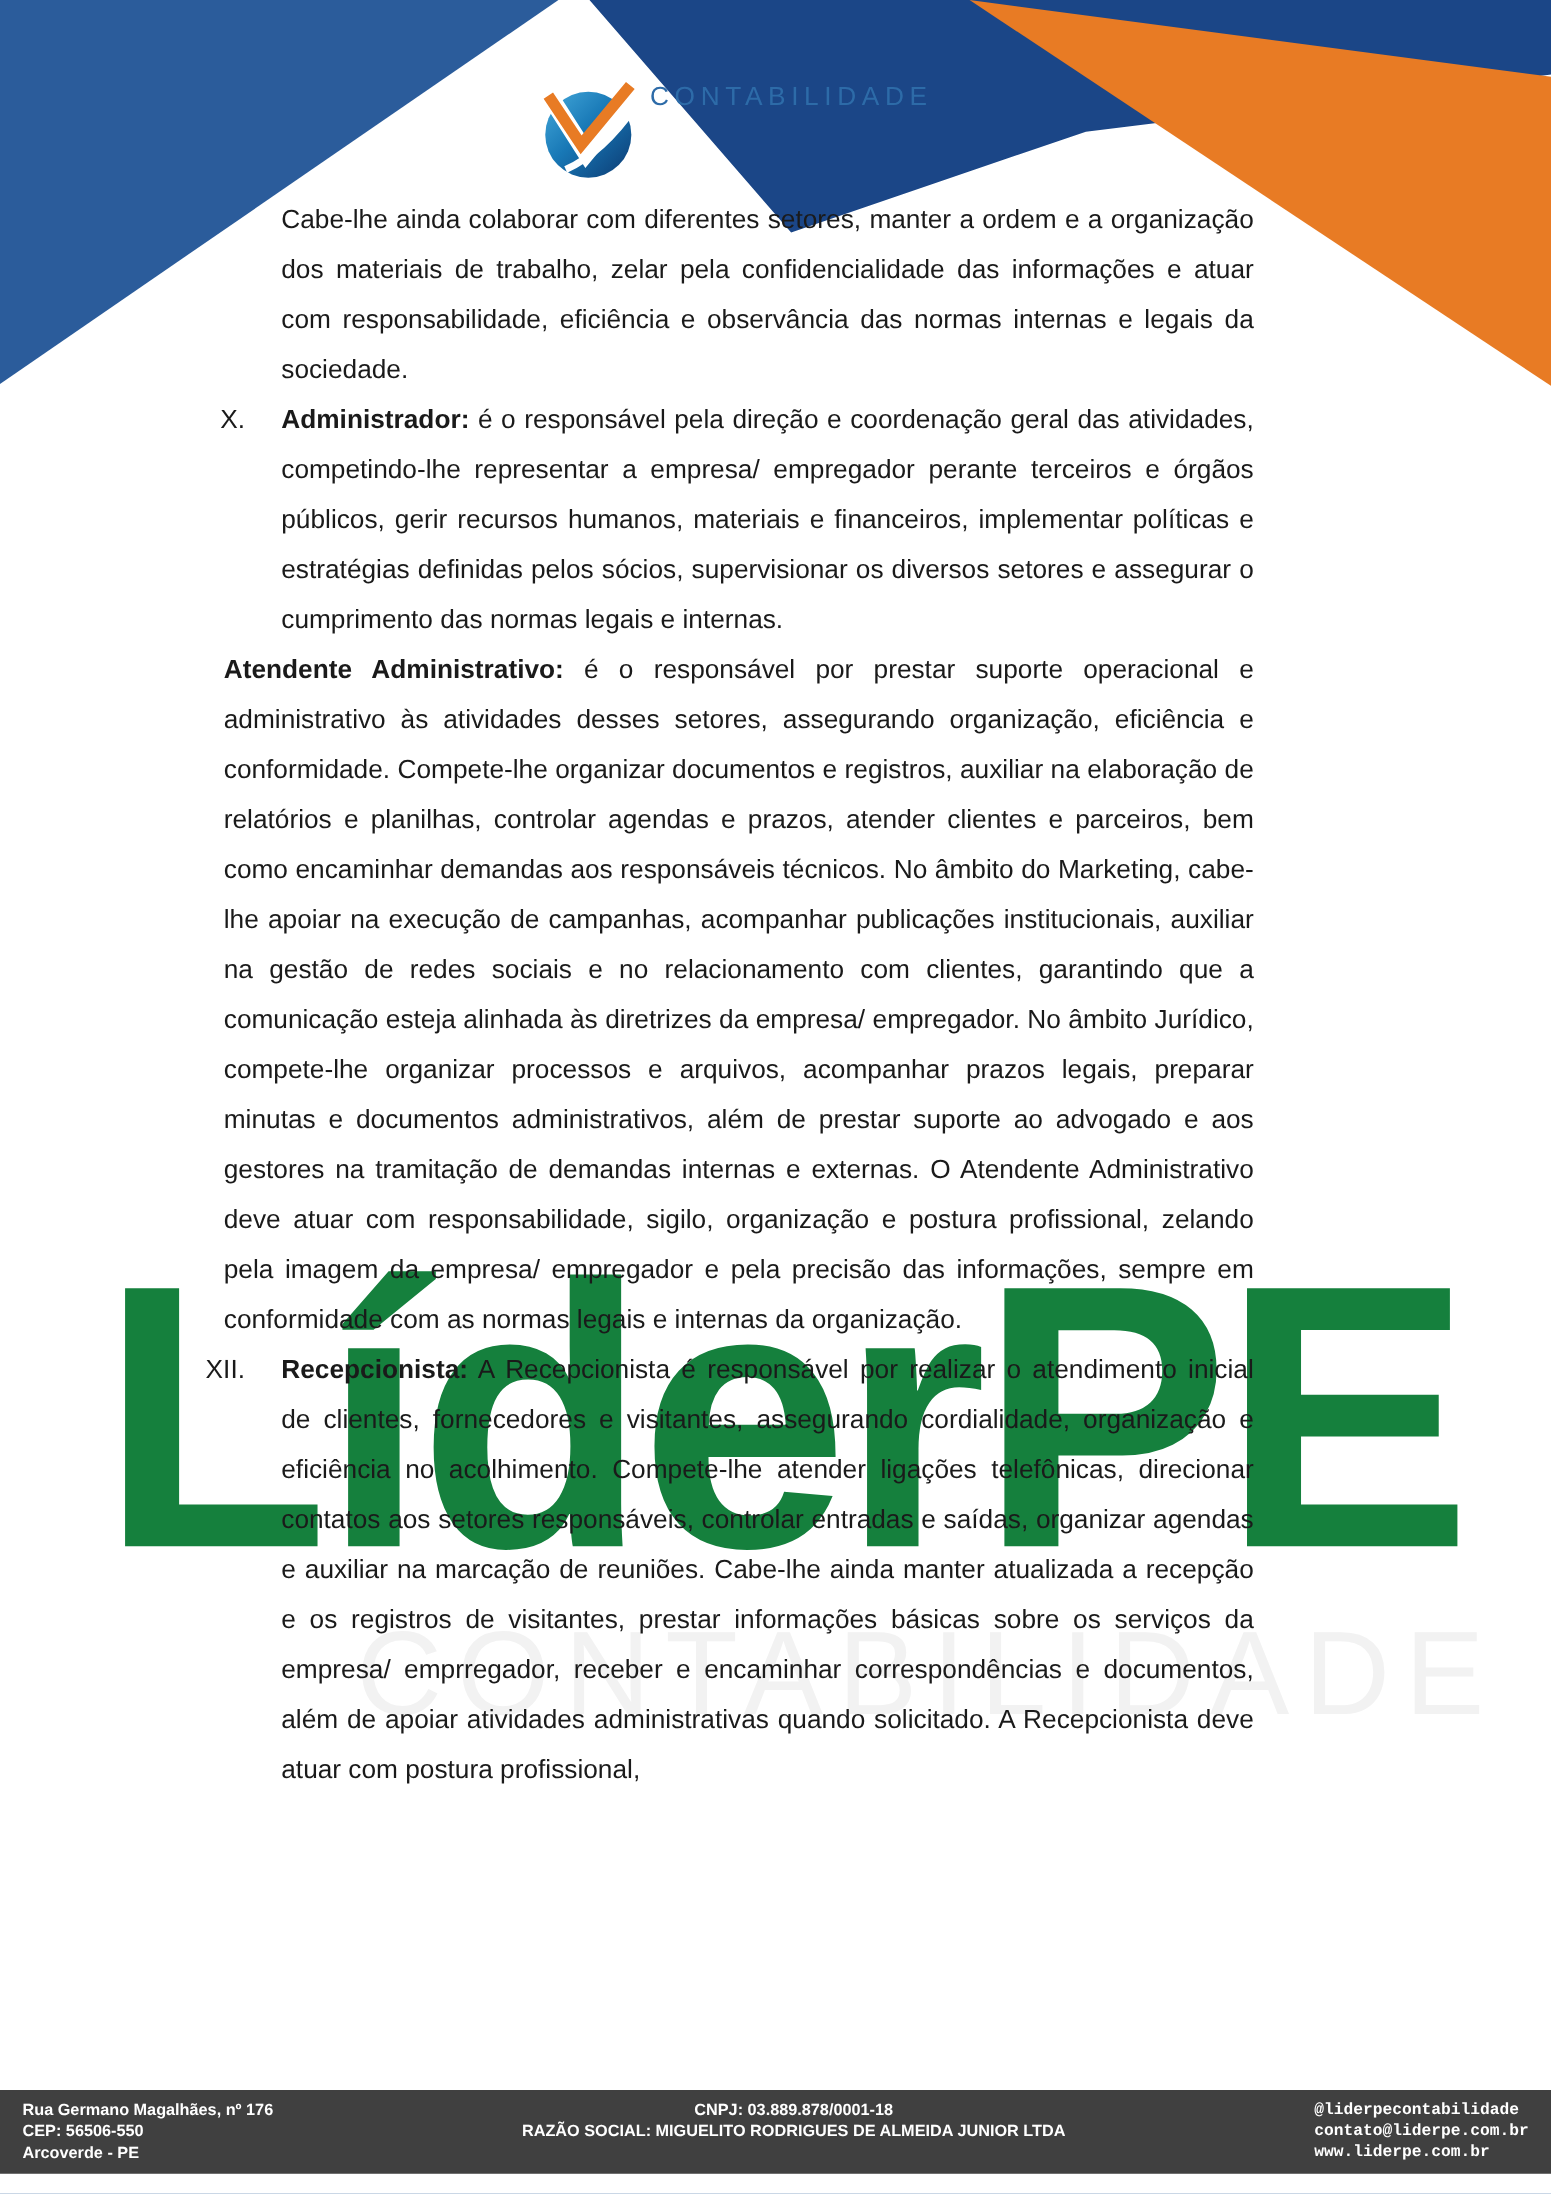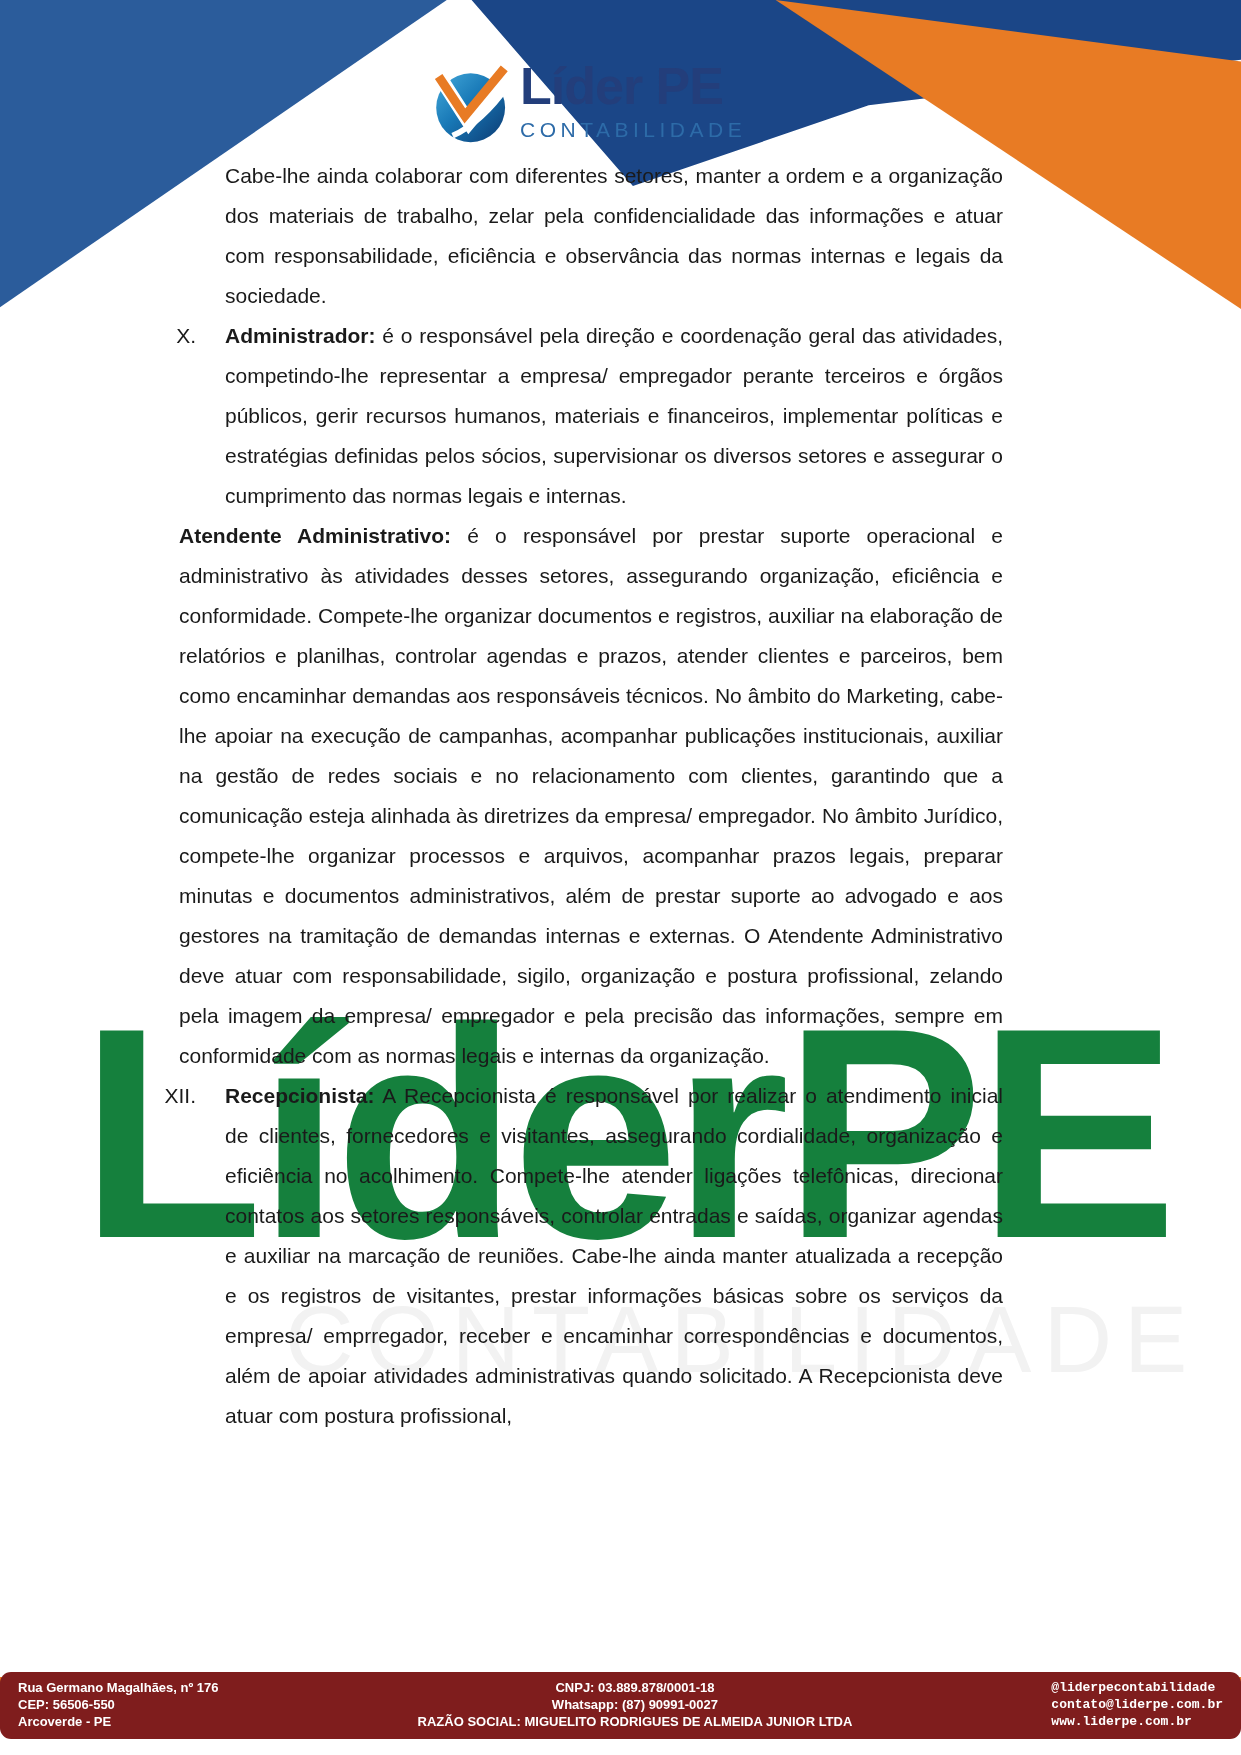--- a/index.html
+++ b/index.html
@@ -48,22 +48,22 @@
   .intro{margin:0 0 0 75px;text-align:justify;}
   .item{display:flex;margin:0;}
   .num{flex:0 0 46px;text-align:right;}
   .itembody{flex:1;padding-left:29px;text-align:justify;}
   .itemtitle{font-weight:bold;}
   
   .footer-stripe{
     position:absolute;left:0;right:0;top:1677px;height:11px;background:#e87b24;z-index:4;
   }
   .footer{
-    position:absolute;left:0;right:0;top:1672px;height:67px;background:#7f1d1d;z-index:4;
-    color:#ffffff;font-size:13px;font-weight:bold;line-height:17px;border-radius:11px;
+    position:absolute;left:0;right:0;top:1672px;height:67px;background:#404040;z-index:4;
+    color:#ffffff;font-size:13px;font-weight:bold;line-height:17px;
   }
   .footer-inner{display:flex;justify-content:space-between;padding:7px 18px 0 18px;}
   .f-left{text-align:left;}
   .f-center{text-align:center;flex:1;padding:0 12px;}
   .f-right{text-align:left;font-family:Liberation Mono, monospace;}
 </style>
 </head>
 <body>
 
 <div class="shape navy-shape"></div>
@@ -83,21 +83,20 @@
           <stop offset="1" stop-color="#0c3a72"></stop>
         </linearGradient>
       </defs>
       <circle cx="52" cy="62" r="42" fill="url(#sphereGrad)"></circle>
       <path d="M30 96 Q66 80 98 34" stroke="#ffffff" stroke-width="7" fill="none"></path>
       <path d="M18 30 L50 80 L98 22" stroke="#ffffff" stroke-width="17" fill="none"></path>
       <path d="M13 24 L45 72 L93 14" stroke="#e87b24" stroke-width="11" fill="none"></path>
     </svg>
   </span>
   <div class="logo-textblock">
-    <div class="logo-name">Líder PE</div>
     <div class="logo-sub">CONTABILIDADE</div>
   </div>
 </div>
 
 <div class="content">
   <p class="intro">Cabe-lhe ainda colaborar com diferentes setores, manter a ordem e a organização dos materiais de trabalho, zelar pela confidencialidade das informações e atuar com responsabilidade, eficiência e observância das normas internas e legais da sociedade.</p>
 
   <div class="item">
     <div class="num">X.</div>
     <div class="itembody"><span class="itemtitle">Administrador:</span><span> é o responsável pela direção e coordenação geral das atividades, competindo-lhe representar a empresa/ empregador perante terceiros e órgãos públicos, gerir recursos humanos, materiais e financeiros, implementar políticas e estratégias definidas pelos sócios, supervisionar os diversos setores e assegurar o cumprimento das normas legais e internas.</span></div>
@@ -116,21 +115,20 @@
 <div class="footer-stripe"></div>
 <div class="footer">
   <div class="footer-inner">
     <div class="f-left">
       <div>Rua Germano Magalhães, nº 176</div>
       <div>CEP: 56506-550</div>
       <div>Arcoverde - PE</div>
     </div>
     <div class="f-center">
       <div>CNPJ: 03.889.878/0001-18</div>
-      <div>Whatsapp: (87) 90991-0027</div>
       <div>RAZÃO SOCIAL: MIGUELITO RODRIGUES DE ALMEIDA JUNIOR LTDA</div>
     </div>
     <div class="f-right">
       <div>@liderpecontabilidade</div>
       <div>contato@liderpe.com.br</div>
       <div>www.liderpe.com.br</div>
     </div>
   </div>
 </div>
 

